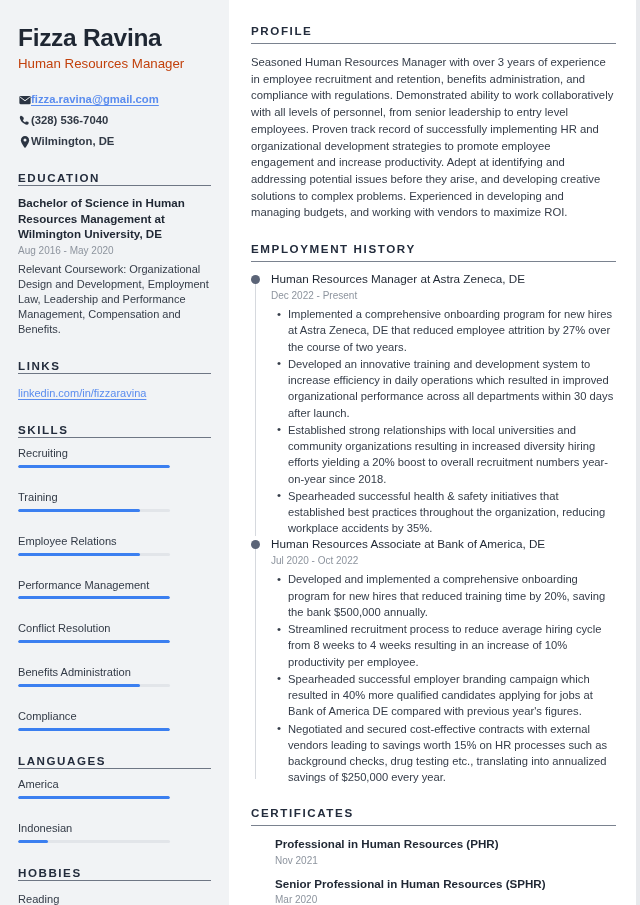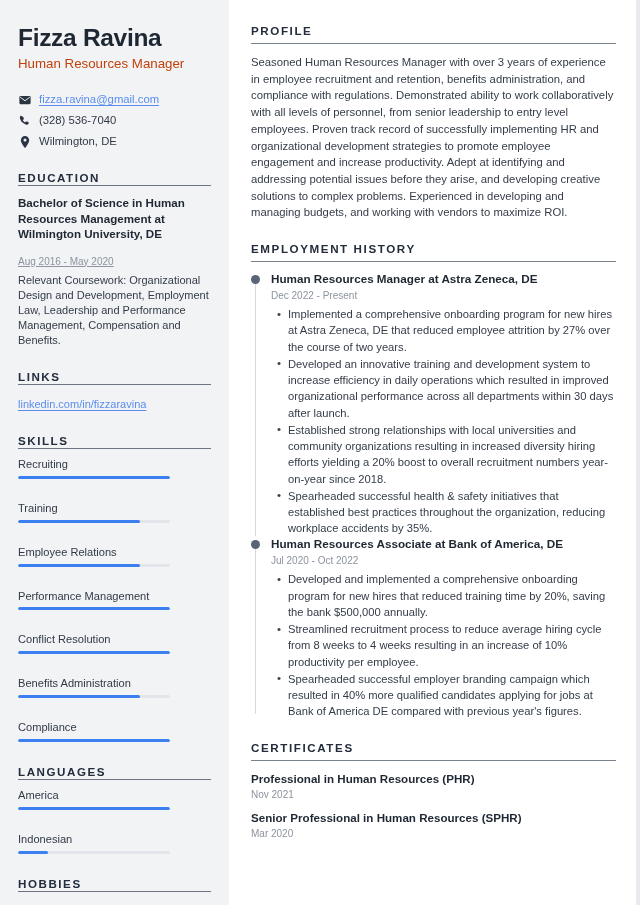--- a/index.html
+++ b/index.html
@@ -37,23 +37,23 @@
   .job-title {
     font-size: 13.3px;
     color: #c2410c;
     margin-top: 5px;
     line-height: 1.2;
   }
   .contact-list { margin-top: 20px; }
   .contact-row {
     display: flex;
     align-items: center;
-    gap: 8px;
     margin-bottom: 6px;
     height: 15px;
+    font-weight: bold;
   }
   .contact-icon {
     width: 13px;
     min-width: 13px;
     display: flex;
     align-items: center;
     justify-content: center;
     color: #2b3442;
   }
   .contact-icon svg { display: block; }
@@ -75,23 +75,22 @@
   }
   .edu-degree {
     font-size: 11.6px;
     font-weight: 700;
     color: #1f2733;
     line-height: 1.33;
   }
   .edu-date {
     font-size: 10px;
     color: #8d949e;
-    margin-top: 13px;
+    margin-top: 2px;
     line-height: 1.3;
-    text-decoration: underline;
   }
   .edu-desc {
     font-size: 11px;
     color: #343c48;
     margin-top: 5px;
     line-height: 1.37;
   }
   .side-link {
     font-size: 11px;
     color: #5b8def;
@@ -165,21 +164,21 @@
     position: absolute;
     left: 4px;
     top: 12px;
     bottom: 0;
     width: 1px;
     background: #d6d9de;
   }
   .job.last::after { bottom: 6px; }
   .job-head {
     font-size: 11.7px;
-    font-weight: 700;
+    font-weight: 400;
     color: #1f2733;
     line-height: 1.28;
   }
   .job-date {
     font-size: 10px;
     color: #8d949e;
     margin-top: 2px;
     line-height: 1.3;
   }
   .bullets {
@@ -195,21 +194,21 @@
     margin-bottom: 1px;
   }
   .bullets li::before {
     content: "\2022";
     position: absolute;
     left: -11px;
     top: -0.5px;
     color: #343c48;
     font-size: 11.5px;
   }
-  .cert-item { margin-bottom: 9px; }
+  .cert-item { margin-bottom: 9px; margin-left: 24px; }
   .cert-title {
     font-size: 11.6px;
     font-weight: 700;
     color: #1f2733;
     line-height: 1.3;
   }
   .cert-date {
     font-size: 10px;
     color: #8d949e;
     margin-top: 2px;
@@ -367,20 +366,21 @@
         </ul>
       </div>
 
       <div class="job last">
         <div class="job-head">Human Resources Associate at Bank of America, DE</div>
         <div class="job-date">Jul 2020 - Oct 2022</div>
         <ul class="bullets">
           <li>Developed and implemented a comprehensive onboarding program for new hires that reduced training time by 20%, saving the bank $500,000 annually.</li>
           <li>Streamlined recruitment process to reduce average hiring cycle from 8 weeks to 4 weeks resulting in an increase of 10% productivity per employee.</li>
           <li>Spearheaded successful employer branding campaign which resulted in 40% more qualified candidates applying for jobs at Bank of America DE compared with previous year's figures.</li>
+          <li>Negotiated and secured cost-effective contracts with external vendors leading to savings worth 15% on HR processes such as background checks, drug testing etc., translating into annualized savings of $250,000 every year.</li>
         </ul>
       </div>
     </section>
 
     <section class="main-section">
       <div class="main-head">CERTIFICATES</div>
       <div class="cert-item">
         <div class="cert-title">Professional in Human Resources (PHR)</div>
         <div class="cert-date">Nov 2021</div>
       </div>

